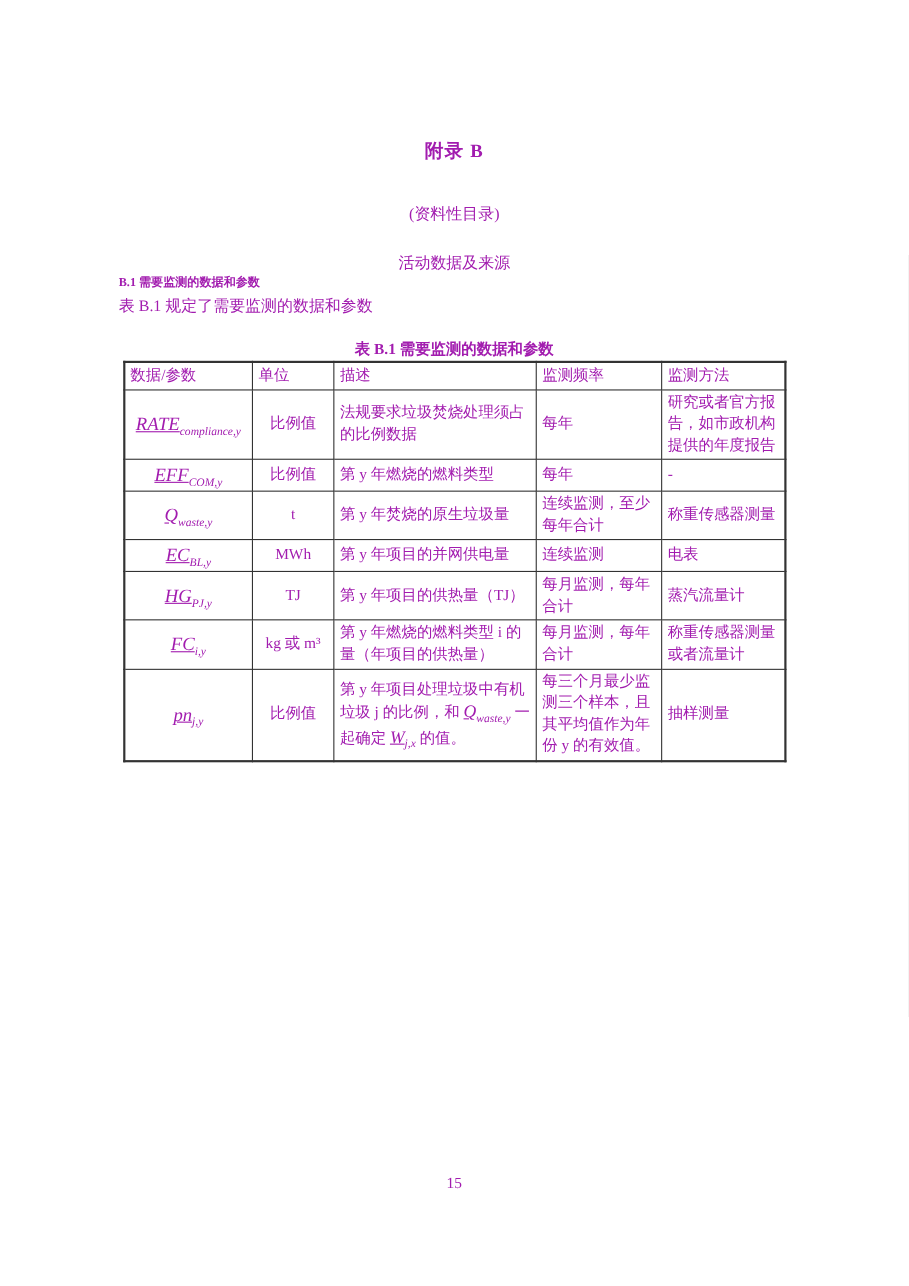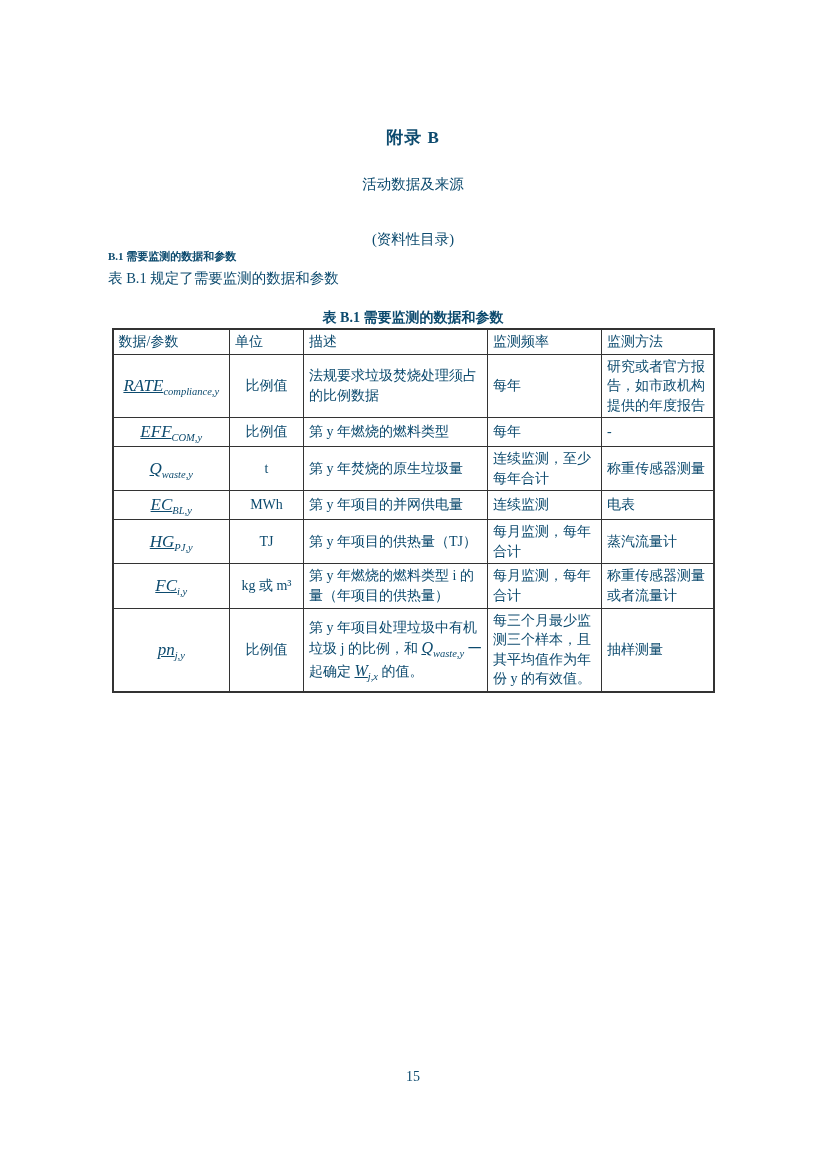--- a/index.html
+++ b/index.html
@@ -3,21 +3,21 @@
 <meta charset="utf-8">
 <style>
   * { margin:0; padding:0; box-sizing:border-box; }
   html,body { background:#e9e9e9; }
   .page {
     width:826px; height:1169px;
     background:#ffffff;
     position:relative;
     margin:0 auto;
     font-family:"Liberation Serif","DejaVu Serif",serif;
-    color:#0c4a6e;
+    color:#a21caf;
     overflow:hidden;
   }
   .center { text-align:center; }
   .appendix-title {
     padding-top:126px;
     font-size:17px;
     font-weight:bold;
     letter-spacing:1px;
   }
   .subtitle-catalog { margin-top:36px; font-size:14.5px; }
@@ -73,22 +73,22 @@
     text-align:center;
     font-size:14px;
   }
 </style>
 </head>
 <body>
 
 <div class="page">
 
   <div class="center appendix-title">附录 B</div>
+  <div class="center subtitle-catalog">(资料性目录)</div>
   <div class="center subtitle-doc">活动数据及来源</div>
-  <div class="center subtitle-catalog">(资料性目录)</div>
 
   <div class="content">
     <div class="section-heading">B.1 需要监测的数据和参数</div>
     <div class="section-intro">表 B.1 规定了需要监测的数据和参数</div>
 
     <div class="table-caption">表 B.1 需要监测的数据和参数</div>
 
     <table class="data-table">
       <colgroup>
         <col style="width:117px">

